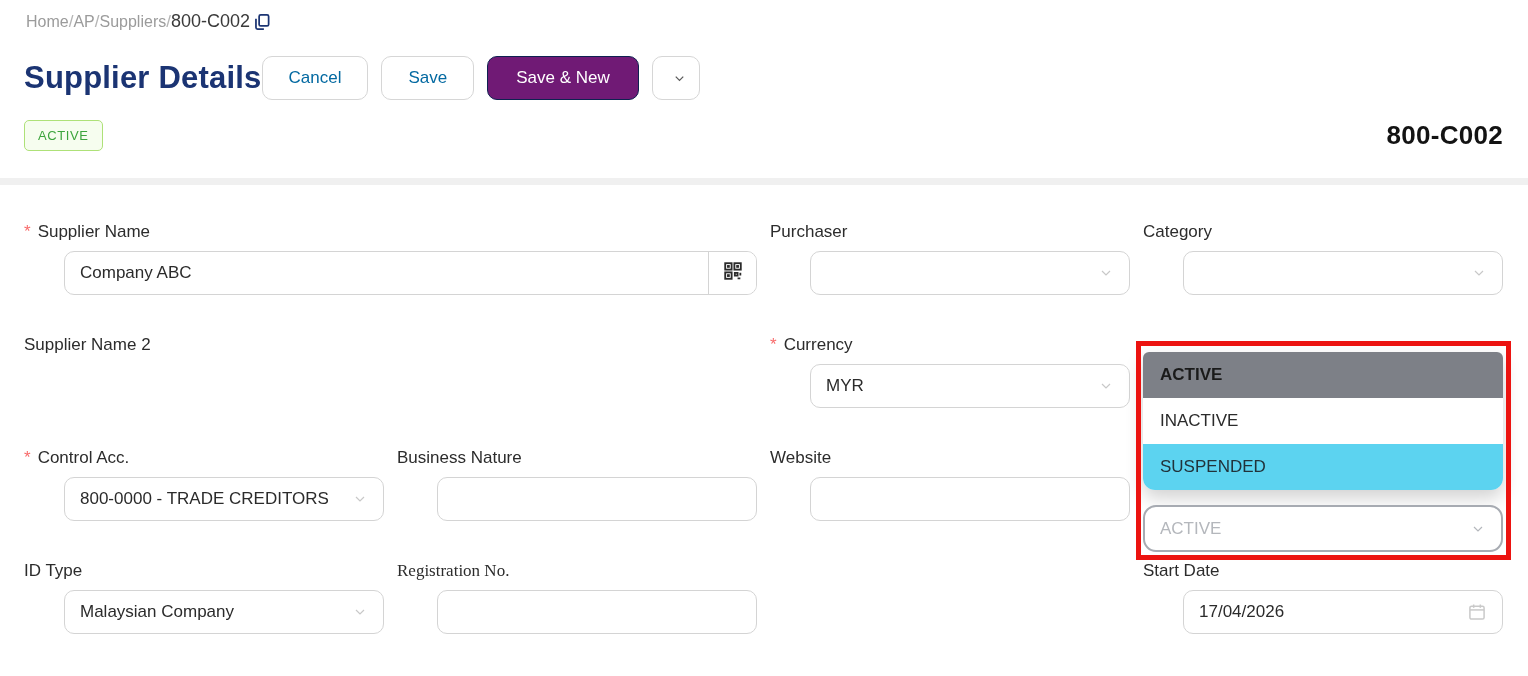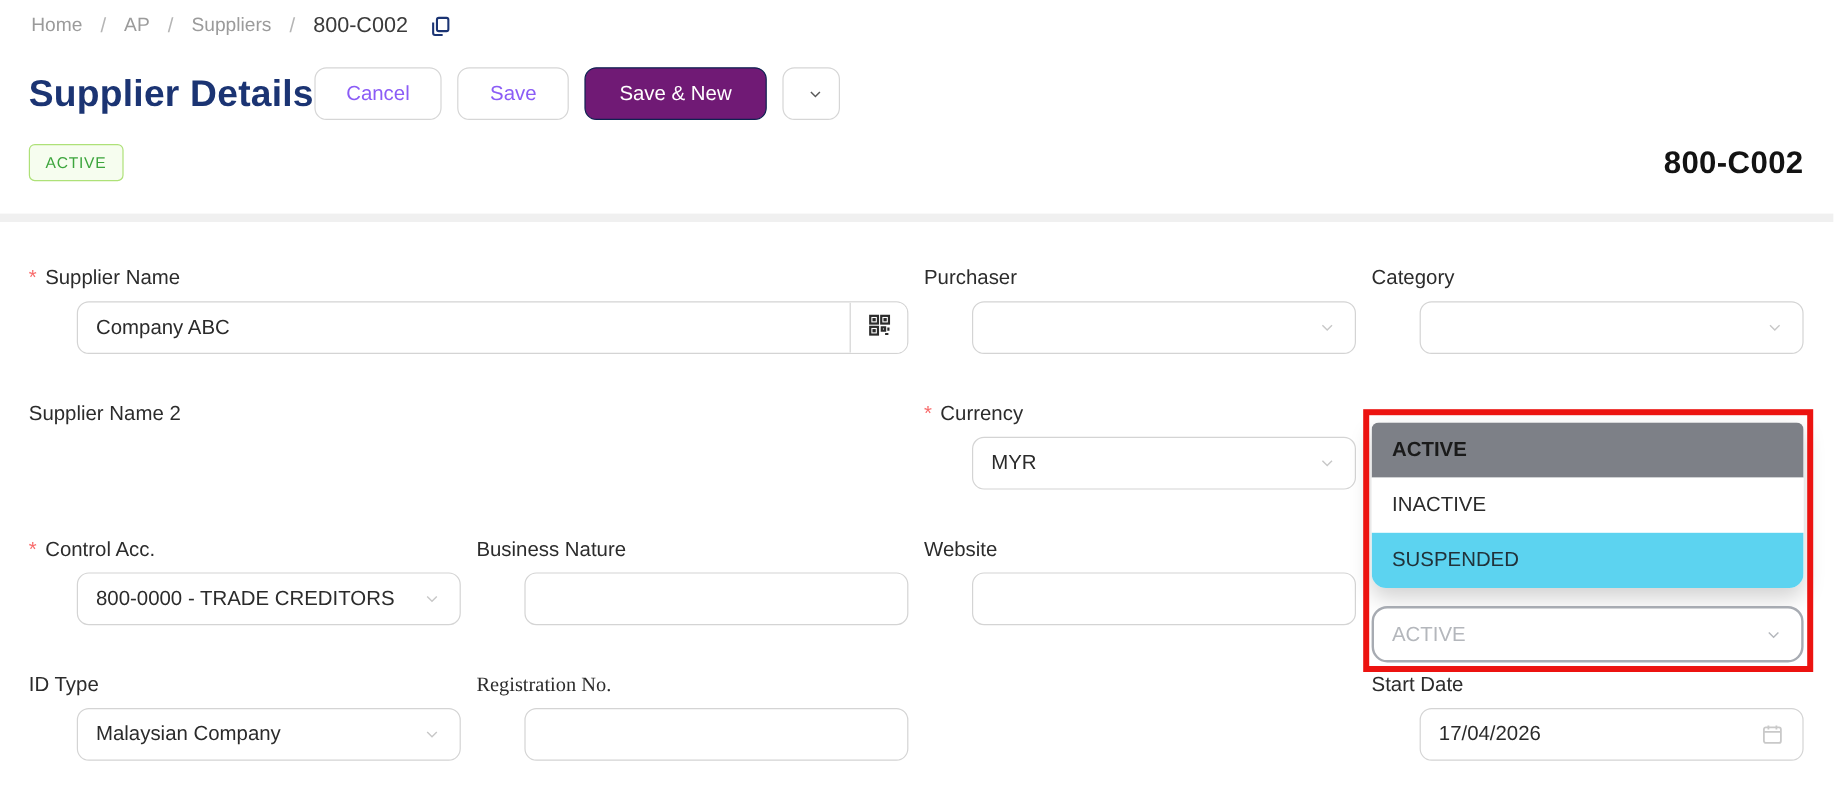--- a/index.html
+++ b/index.html
@@ -7,38 +7,38 @@
   body {
     font-family: "Liberation Sans", "DejaVu Sans", sans-serif;
     background: #ffffff;
     color: #2b2b2b;
     position: relative;
     overflow: hidden;
   }
 
   
   .breadcrumb {
-    display: flex; align-items: center; gap: 15px;
+    display: flex; align-items: center; 
     padding: 11px 0 0 26px; font-size: 16px; color: #9b9b9b;
   }
   .breadcrumb .crumb { cursor: pointer; }
   .breadcrumb .sep { color: #b5b5b5; font-size: 17px; }
   .breadcrumb .current { color: #3a3a3a; font-size: 18px; }
   .copy-icon { display: inline-flex; margin-left: 2px; cursor: pointer; }
 
   
   .header-row {
     display: flex; justify-content: flex-start; align-items: center;
     padding: 24px 25px 0 24px;
   }
   .page-title { font-size: 31px; font-weight: 700; color: #1b3473; letter-spacing: 0.2px; }
   .actions { display: flex; gap: 13px; align-items: center; }
   .btn {
     height: 44px; border-radius: 10px; border: 1px solid #d6d6d6;
-    background: #fff; color: #8b5cf6; font-size: 17px;
+    background: #fff; color: #0369a1; font-size: 17px;
     font-family: inherit; cursor: pointer; padding: 0 26px;
     display: inline-flex; align-items: center; justify-content: center;
   }
   .btn-primary { background: #701a75; border-color: #0e2251; color: #ffffff; padding: 0 28px; }
   .btn-caret { width: 48px; padding: 0; }
 
   
   .badge-row {
     display: flex; justify-content: space-between; align-items: center;
     padding: 20px 25px 0 24px;

